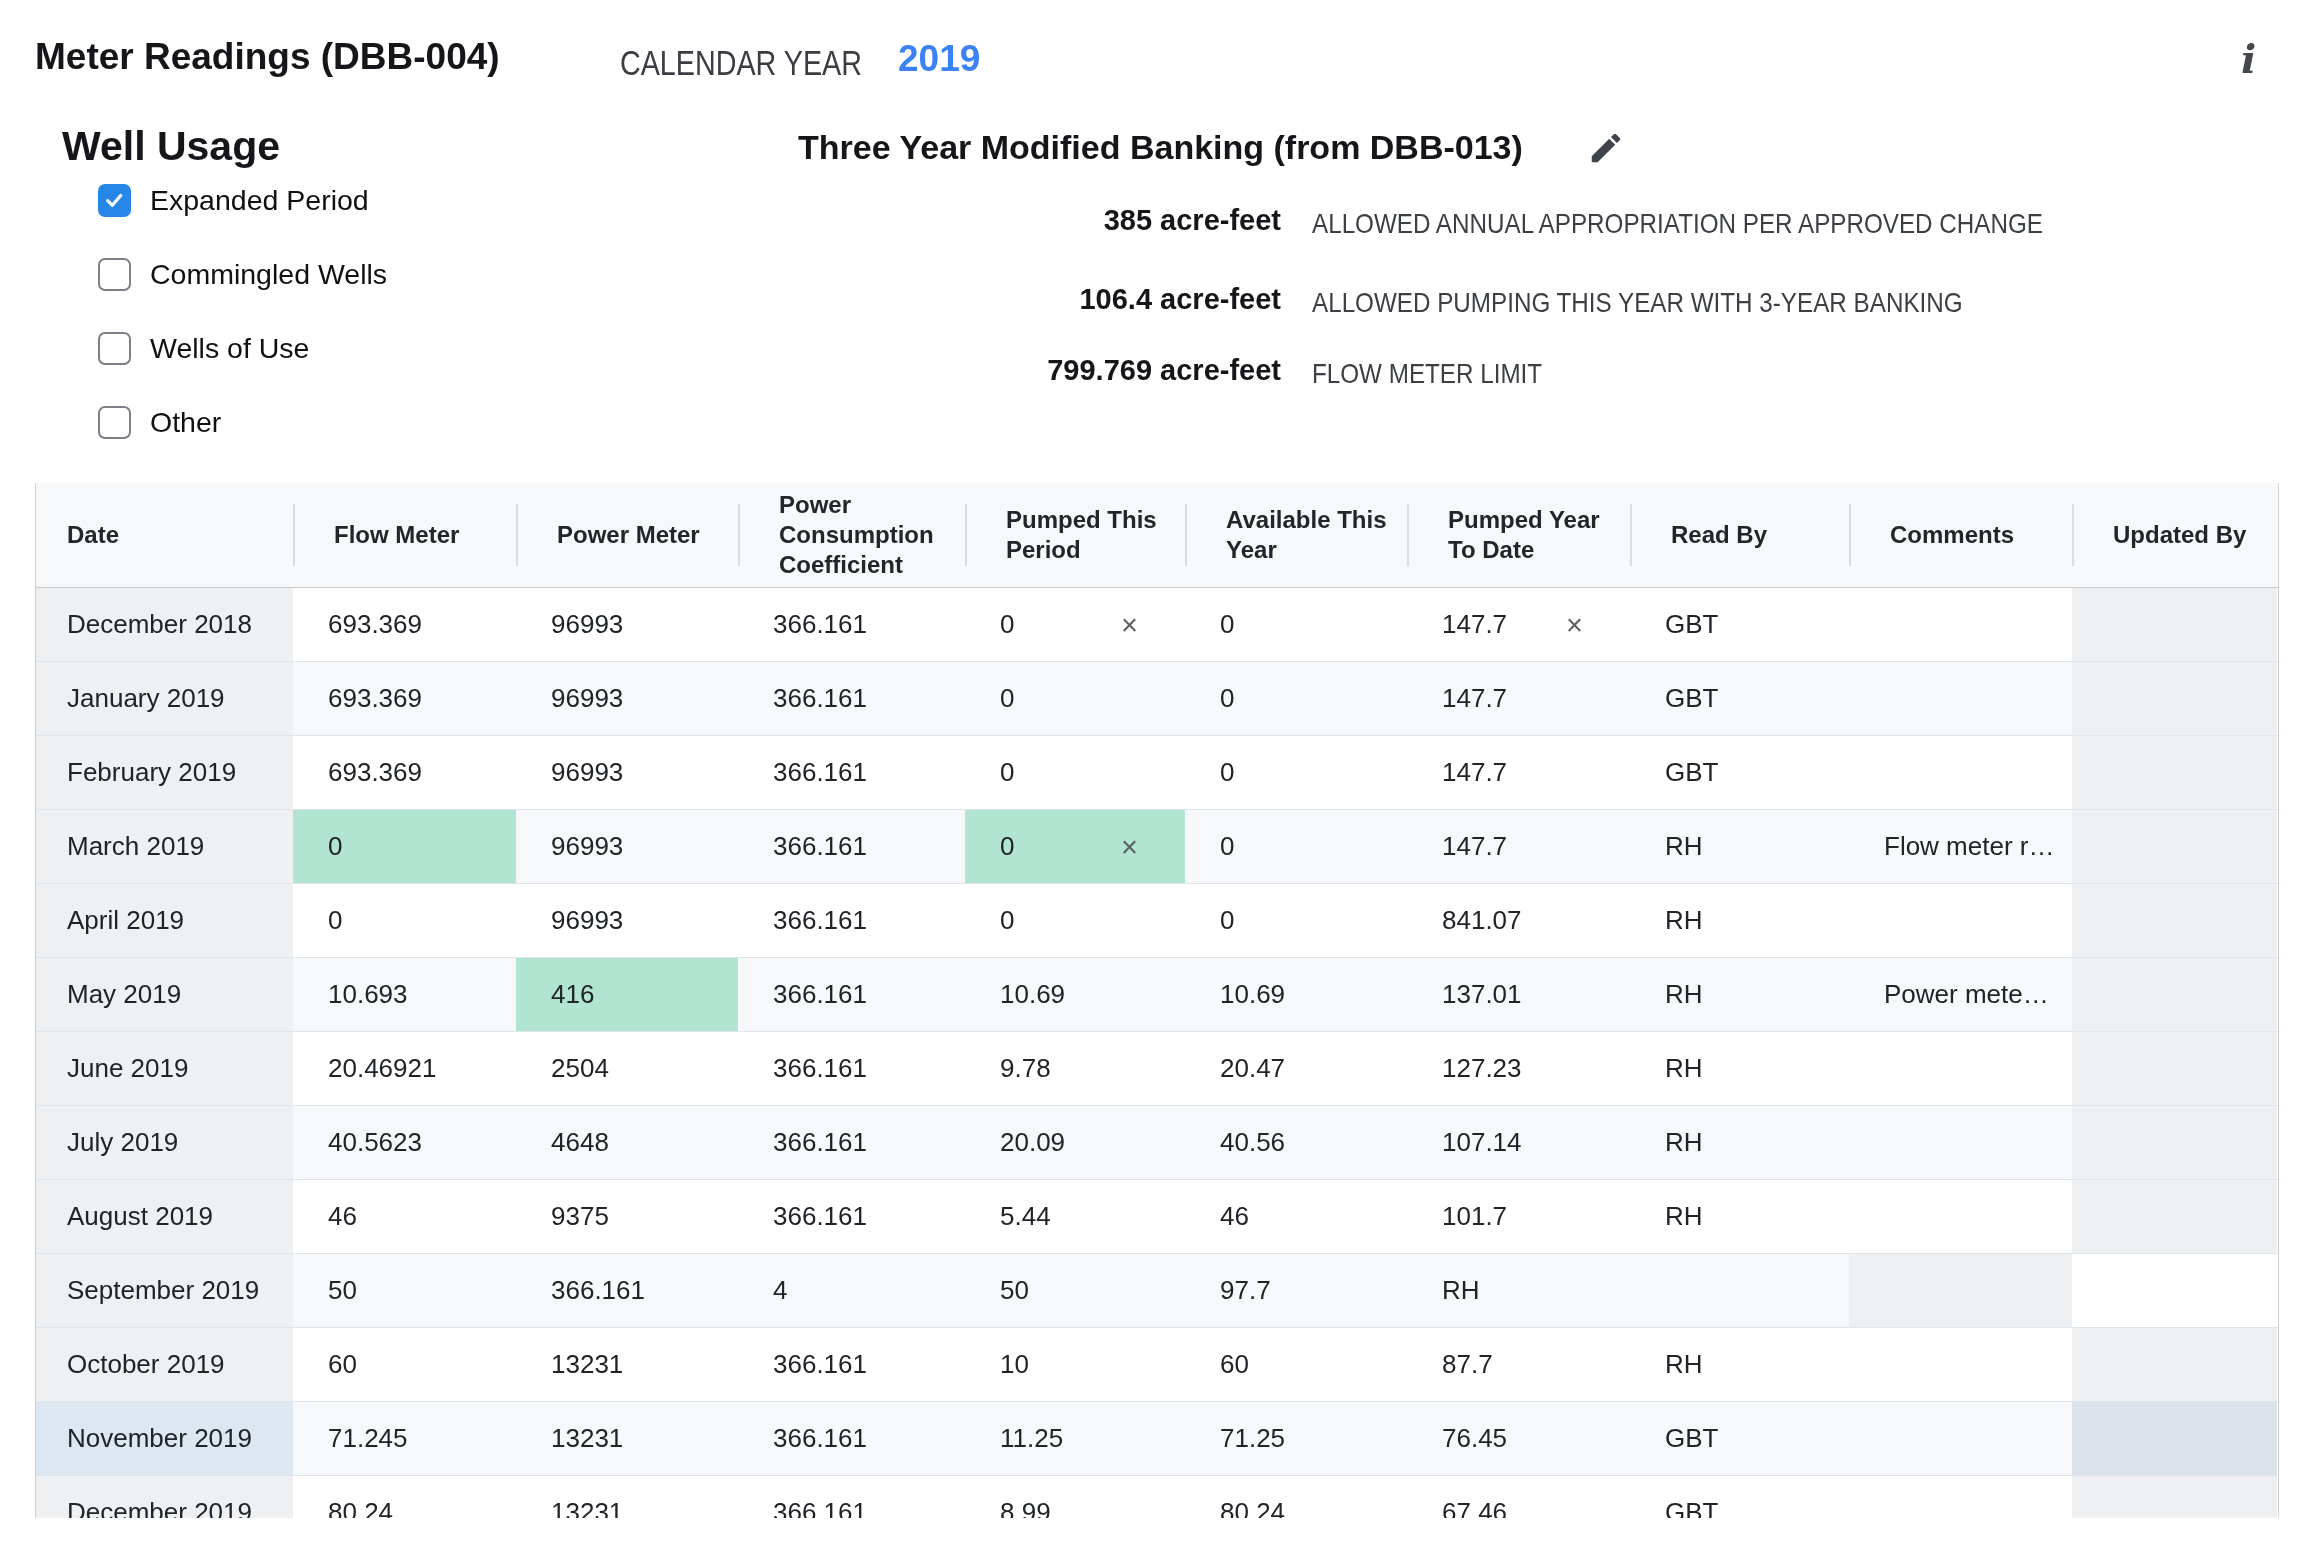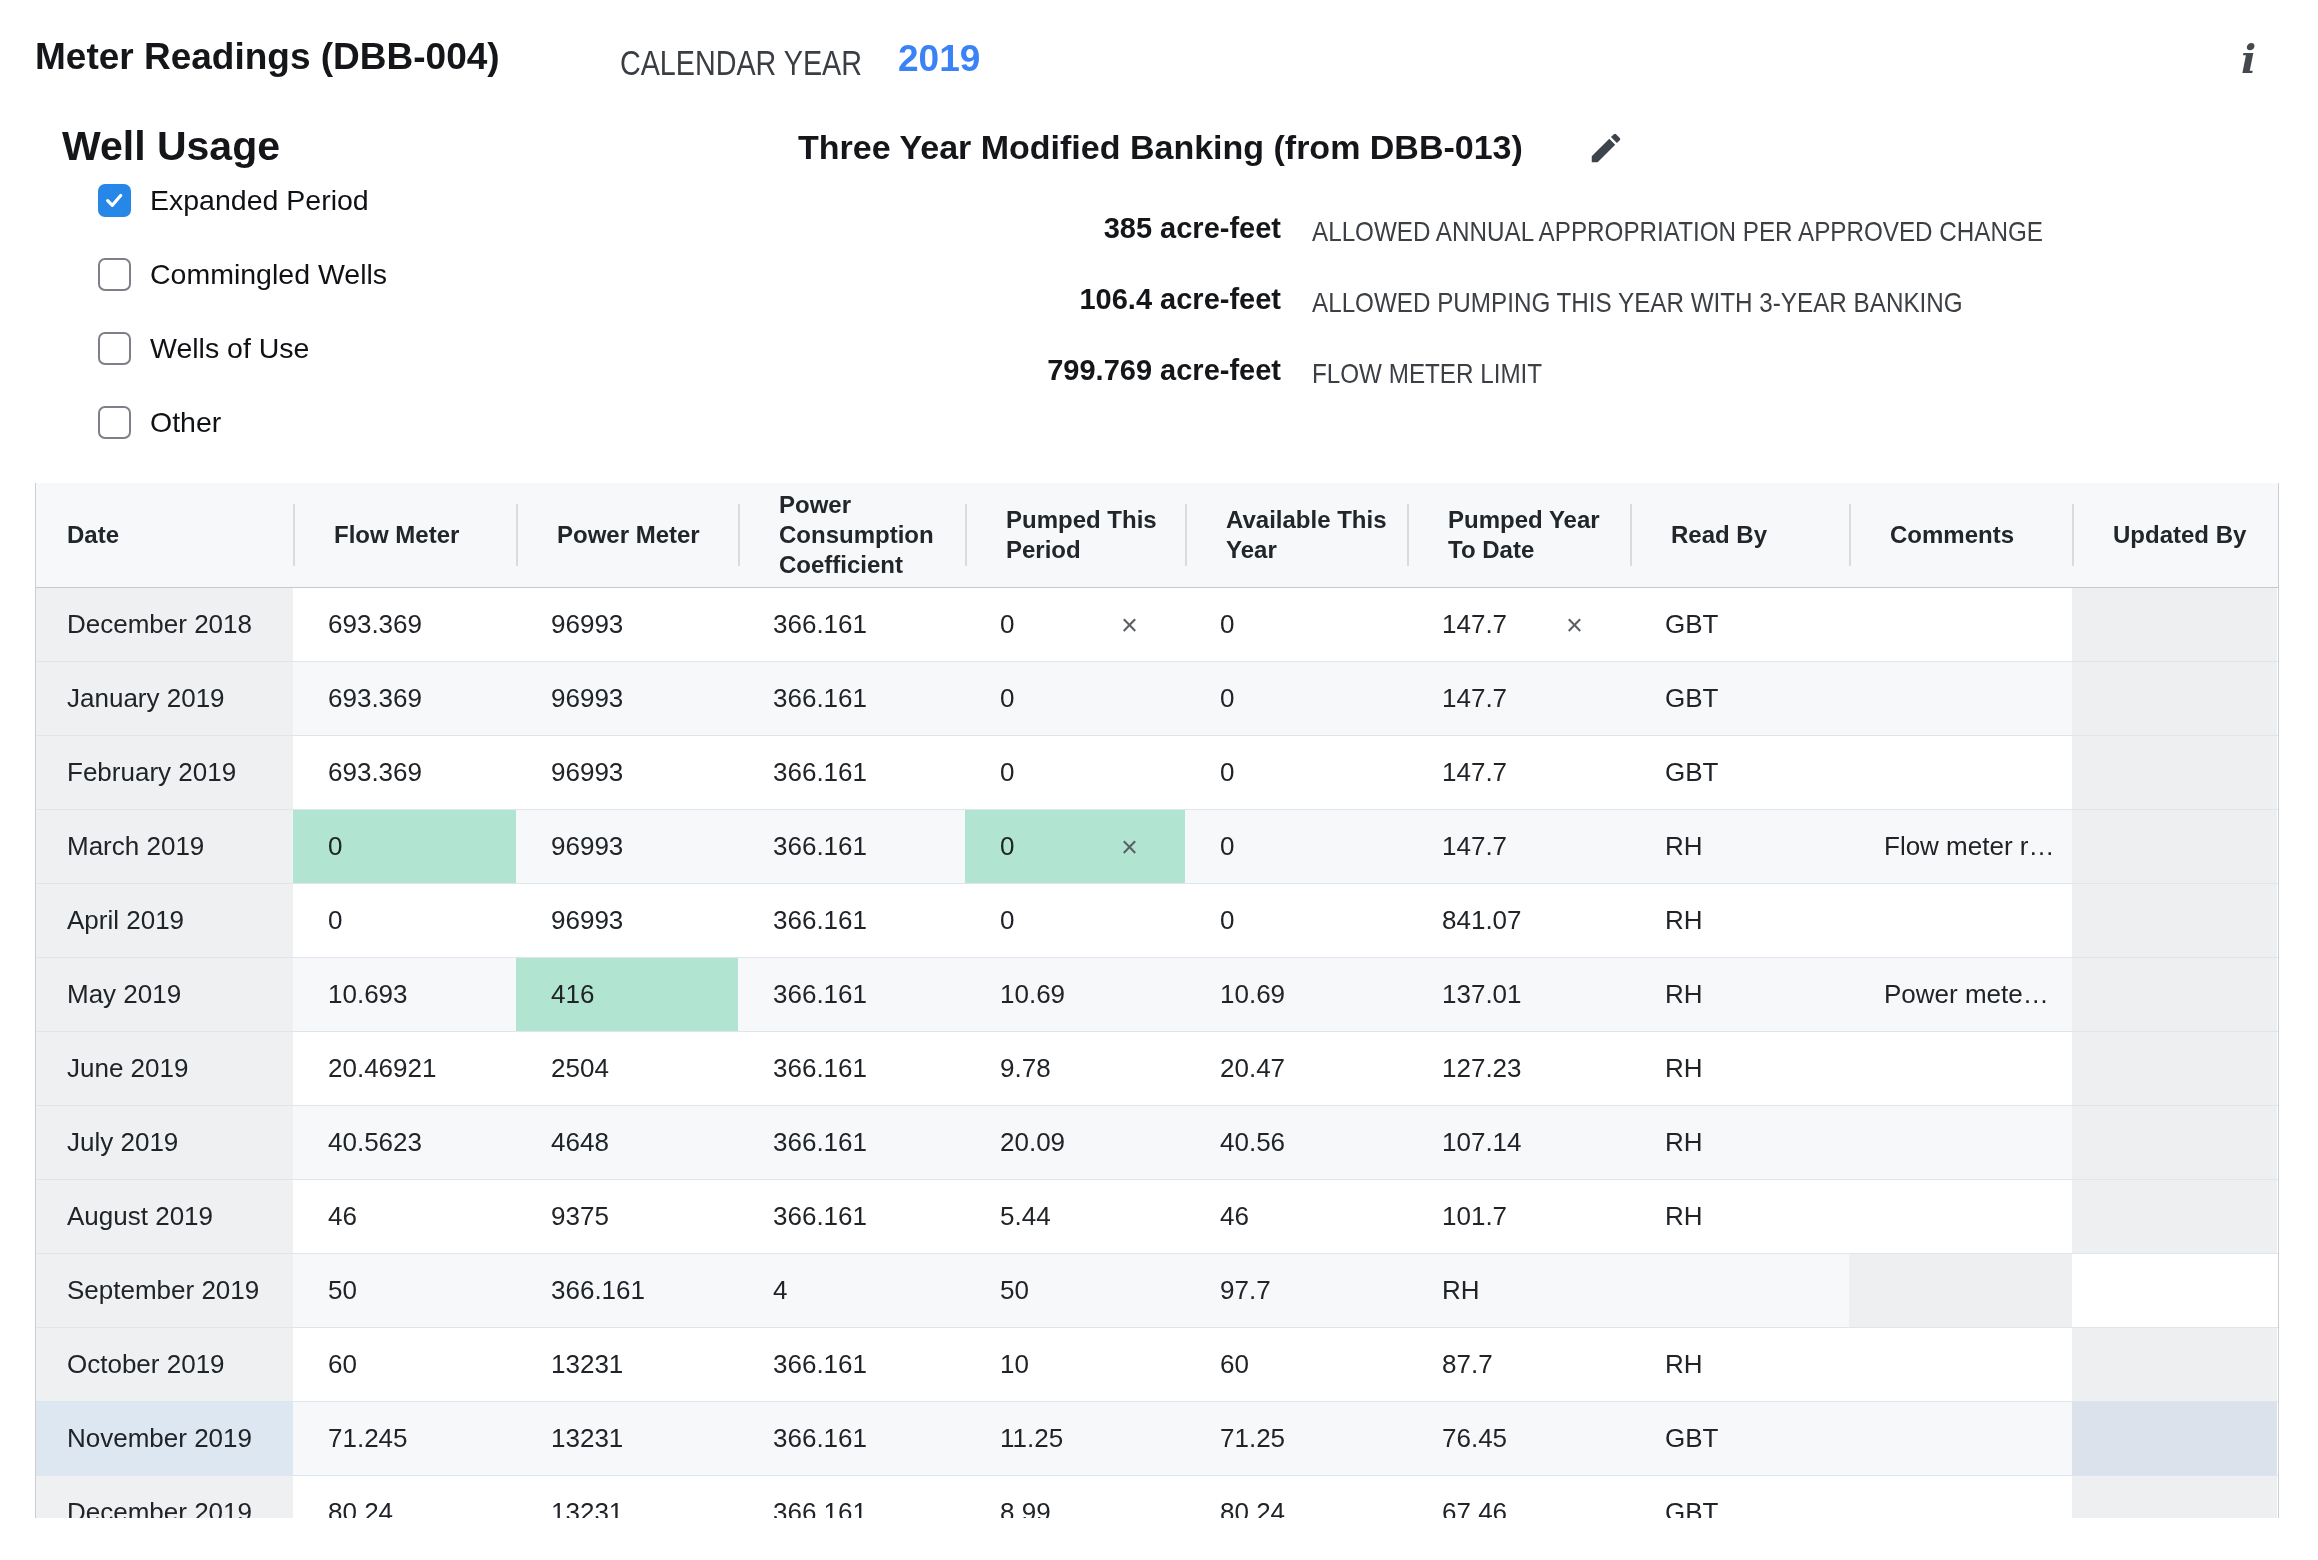--- a/index.html
+++ b/index.html
@@ -98,21 +98,21 @@
   </div>
 </div>
 
   <div class="bank-heading">Three Year Modified Banking (from DBB-013)</div>
   <span class="edit-icon">
     <svg viewBox="0 0 24 24" width="38" height="38">
       <path fill="#3e444c" d="M3 17.25V21h3.75L17.81 9.94l-3.75-3.75L3 17.25zM20.71 7.04a.996.996 0 0 0 0-1.41l-2.34-2.34a.996.996 0 0 0-1.41 0l-1.83 1.83 3.75 3.75 1.83-1.83z"></path>
     </svg>
   </span>
   <div id="banking-rows">
-  <div class="bank-row" style="top: 212px;">
+  <div class="bank-row" style="top: 204px;">
     <div class="bank-value">385 acre-feet</div>
     <div class="bank-label">ALLOWED ANNUAL APPROPRIATION PER APPROVED CHANGE</div>
   </div>
 
   <div class="bank-row" style="top: 283px;">
     <div class="bank-value">106.4 acre-feet</div>
     <div class="bank-label">ALLOWED PUMPING THIS YEAR WITH 3-YEAR BANKING</div>
   </div>
 
   <div class="bank-row" style="top: 354px;">

